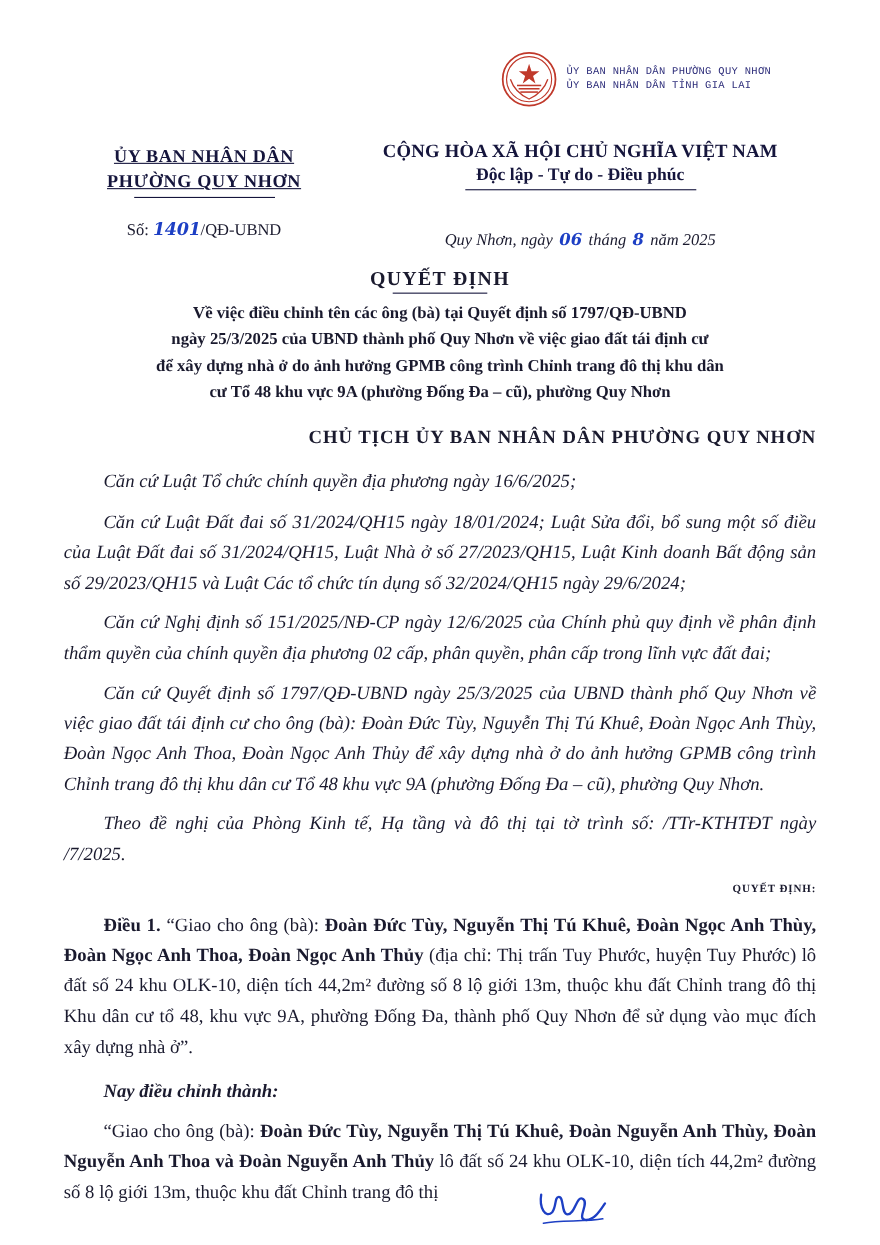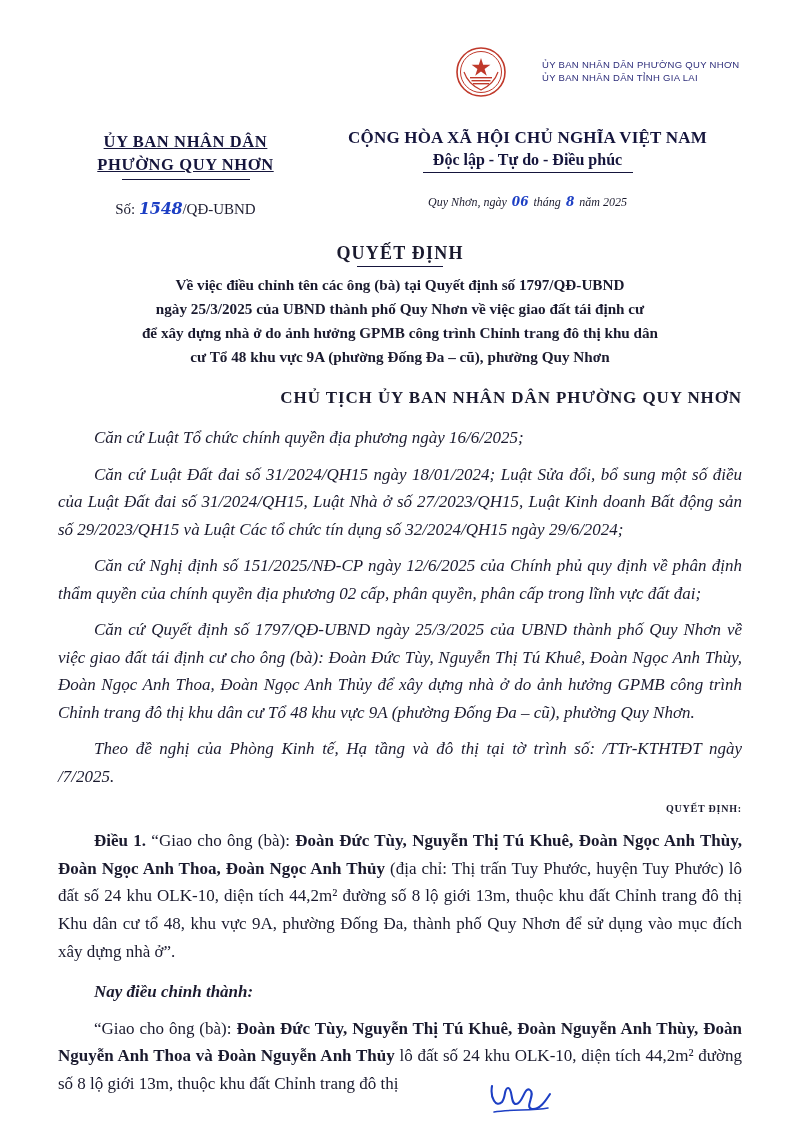--- a/index.html
+++ b/index.html
@@ -33,28 +33,27 @@
     gap: 8px;
   }
   .emblem {
     width: 52px;
     height: 52px;
     position: relative;
     flex: 0 0 auto;
   }
   .emblem svg { display: block; }
   .stamp-text {
-    font-family: Liberation Sans, sans-serif;
+    font-family: Liberation Mono, monospace;
     font-size: 9.5px;
     letter-spacing: 0.3px;
     line-height: 1.35;
     color: #2d2d7a;
     text-transform: uppercase;
     white-space: nowrap;
-    margin-left: 27px;
   }
 
   
   .masthead {
     position: absolute;
     top: 128px;
     left: 58px;
     right: 58px;
     display: flex;
     align-items: flex-start;
@@ -110,22 +109,22 @@
   }
   .handwrite {
     font-family: "DejaVu Serif", serif;
     font-style: italic;
     font-weight: bold;
     color: #1d3fc4;
     font-size: 16px;
     letter-spacing: -0.3px;
   }
   .place-date {
-    margin-top: 22px;
-    font-size: 12px;
+    margin-top: 36px;
+    font-size: 15px;
     font-style: italic;
     text-align: center;
     white-space: nowrap;
   }
   .place-date .hw {
     font-family: "DejaVu Serif", serif;
     font-weight: bold;
     color: #1d3fc4;
     font-style: italic;
     padding: 0 2px;
@@ -234,21 +233,21 @@
     </div>
   </div>
 
   <div class="masthead">
     <div class="mast-left">
       <div class="org-name">ỦY BAN NHÂN DÂN</div>
       <div class="org-name">PHƯỜNG QUY NHƠN</div>
       <div class="hr-left"></div>
       <div class="doc-number">
         <span>Số:</span>
-        <span class="handwrite">1548</span><span>/QĐ-UBND</span>
+        <span class="handwrite">1401</span><span>/QĐ-UBND</span>
       </div>
     </div>
     <div class="mast-right">
       <div class="natl-title">CỘNG HÒA XÃ HỘI CHỦ NGHĨA VIỆT NAM</div>
       <div class="natl-motto">Độc lập - Tự do - Điều phúc</div>
       <div class="motto-rule"></div>
       <div class="place-date">
         <span>Quy Nhơn, ngày</span>
         <span class="hw">06</span>
         <span>tháng</span>

